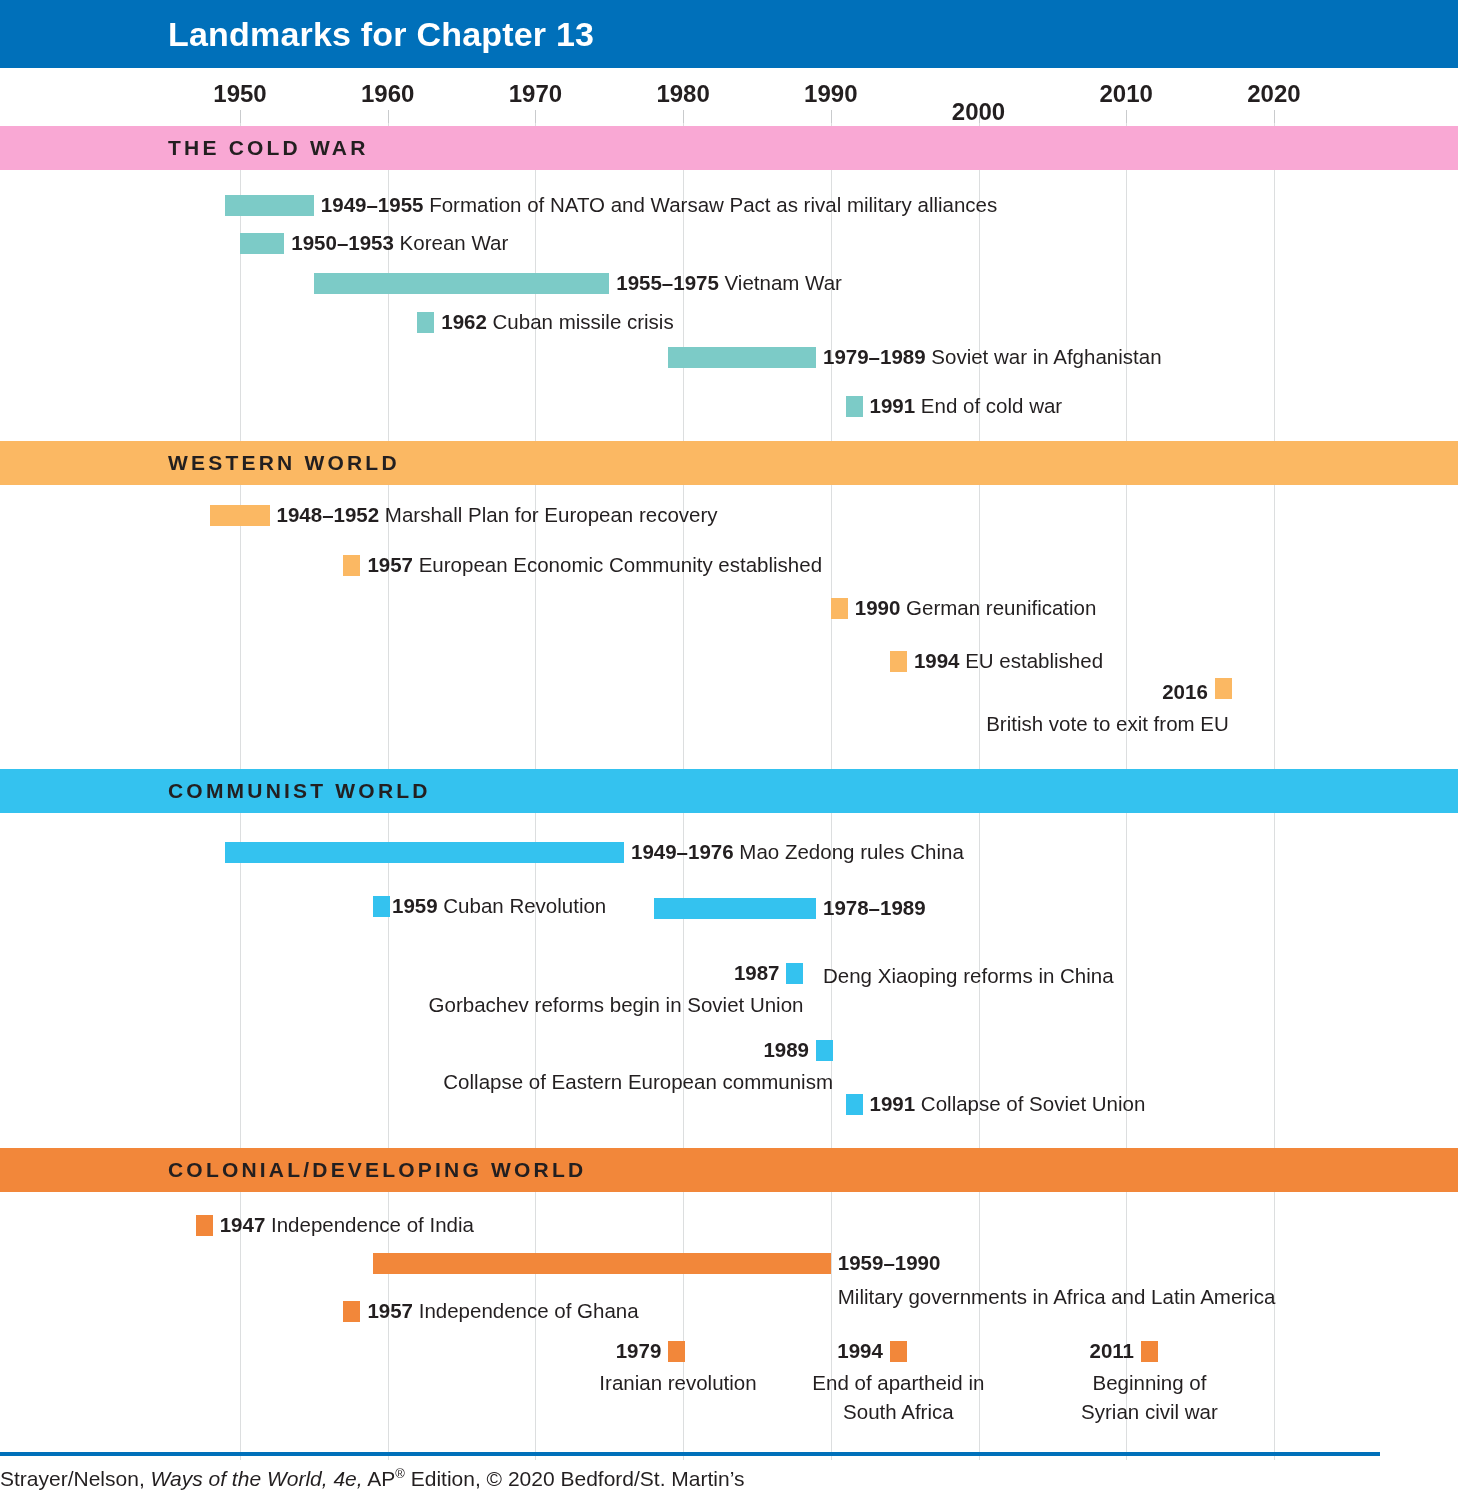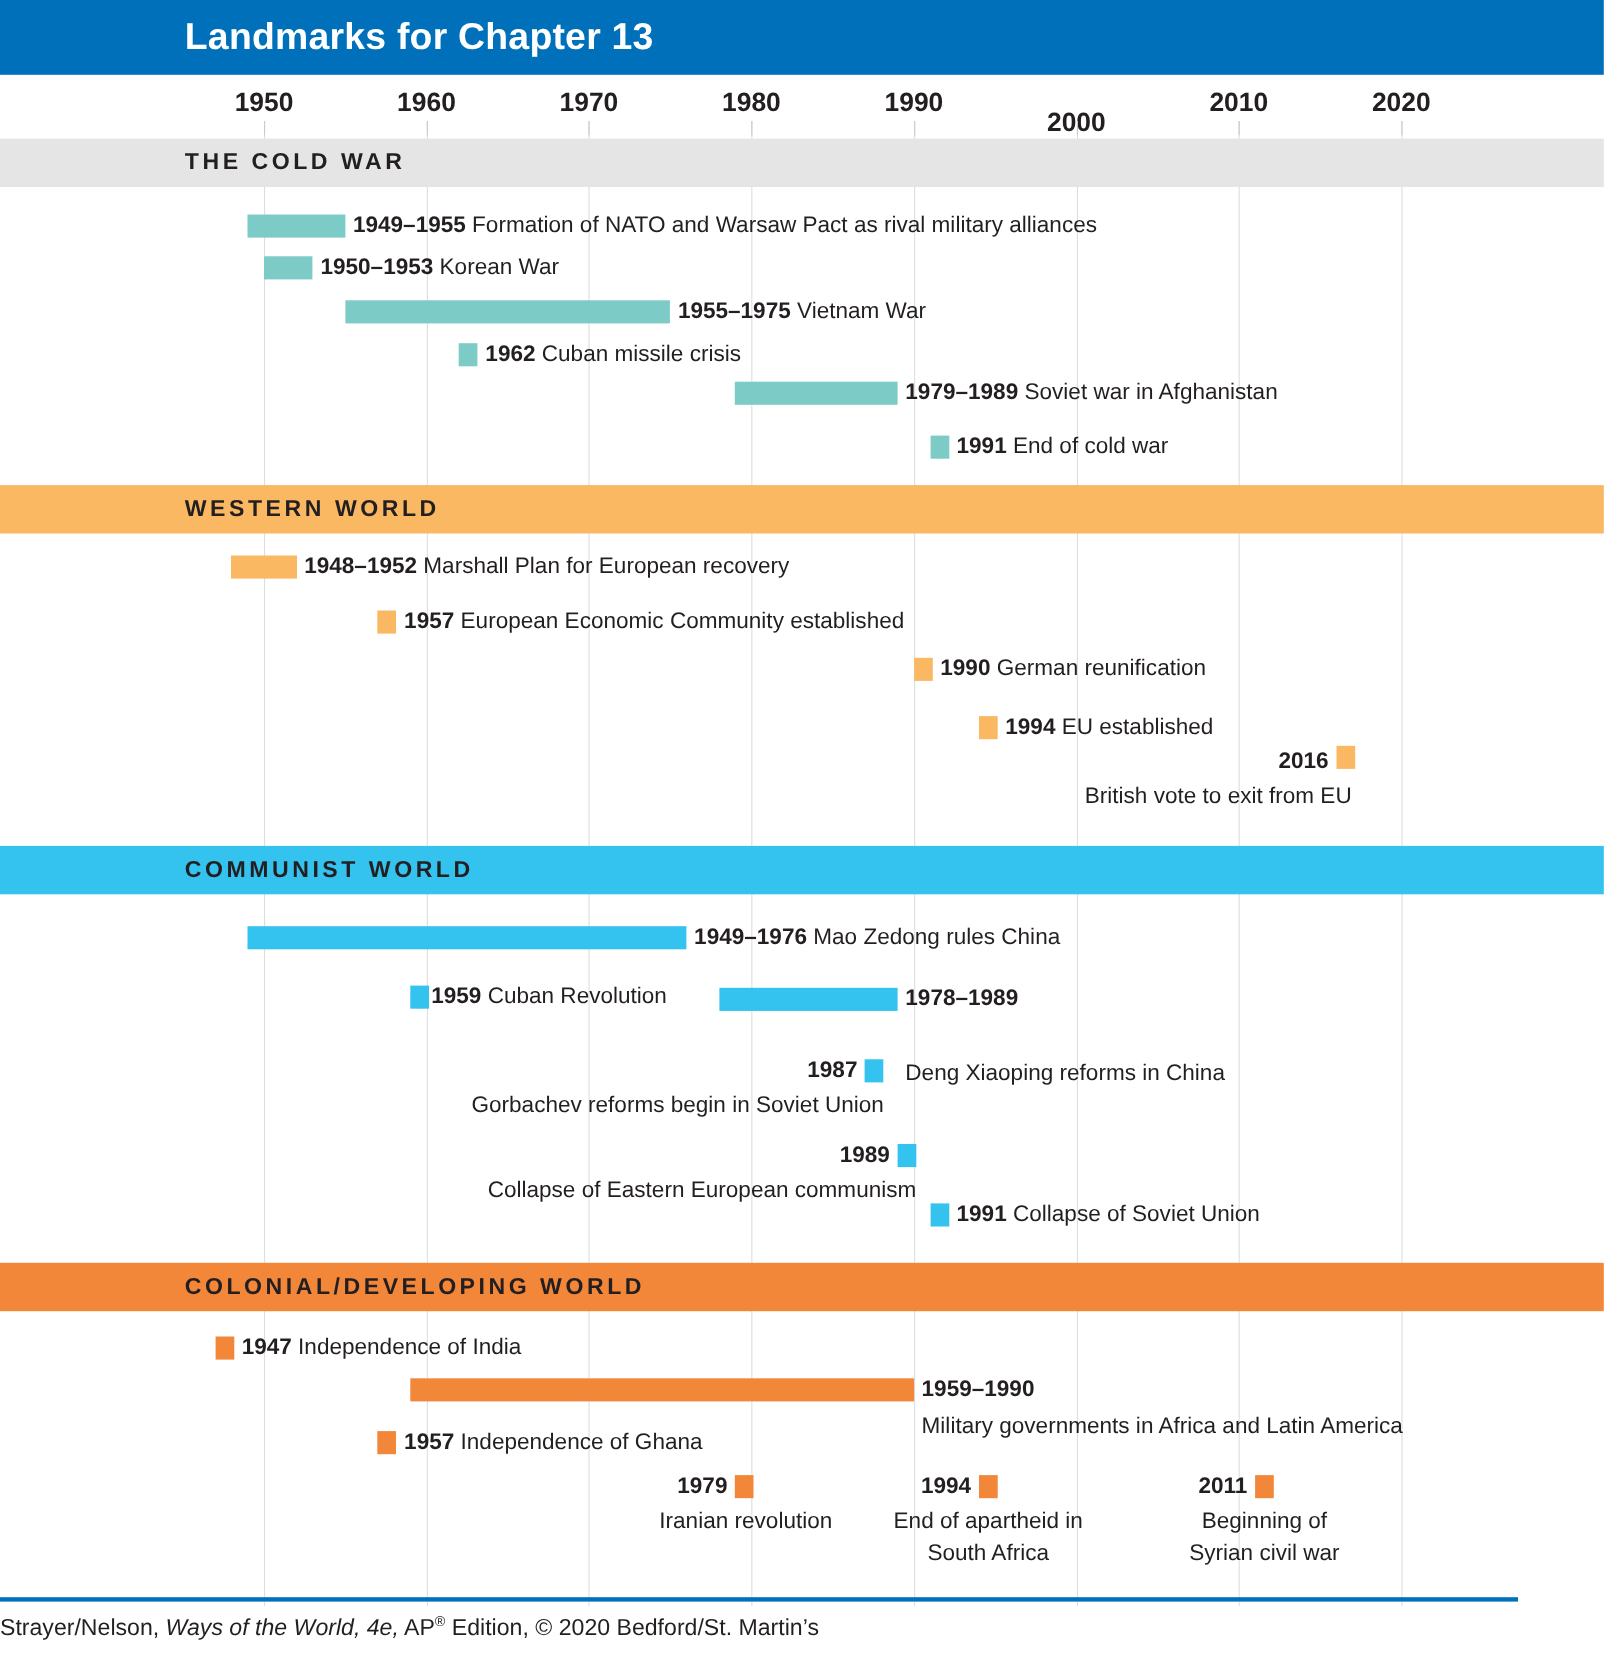--- a/index.html
+++ b/index.html
@@ -157,21 +157,21 @@
     <div class="axis-tick" style="left: 830.8px;"></div>
     <div class="axis-label" style="left: 978.5px; margin-top: 18px;">2000</div>
     <div class="axis-tick" style="left: 978.5px;"></div>
     <div class="axis-label" style="left: 1126.2px;">2010</div>
     <div class="axis-tick" style="left: 1126.2px;"></div>
     <div class="axis-label" style="left: 1273.9px; text-align: center;">2020</div>
     <div class="axis-tick" style="left: 1273.9px;"></div>
   </div>
 
 <div id="sections-layer">
-    <div class="band" style="top: 126px; background: #e5e5e5;">
+    <div class="band" style="top: 126px; background: #f9a8d4;">
       <div class="band-label">THE COLD WAR</div>
     </div>
     <div class="bar" style="left: 225.23px; width: 88.62px; top: 195px; background: rgb(124, 203, 199);"></div>
     <div class="entry-text" style="left: 320.85px; top: 191px;"><span class="yr">1949–1955</span><span> Formation of NATO and Warsaw Pact as rival military alliances</span></div>
     <div class="bar" style="left: 240px; width: 44.31px; top: 233px; background: rgb(124, 203, 199);"></div>
     <div class="entry-text" style="left: 291.31px; top: 229px;"><span class="yr">1950–1953</span><span> Korean War</span></div>
     <div class="bar" style="left: 313.85px; width: 295.4px; top: 273px; background: rgb(124, 203, 199);"></div>
     <div class="entry-text" style="left: 616.25px; top: 269px;"><span class="yr">1955–1975</span><span> Vietnam War</span></div>
     <div class="bar" style="left: 417.24px; width: 17px; top: 312px; background: rgb(124, 203, 199);"></div>
     <div class="entry-text" style="left: 441.24px; top: 308px;"><span class="yr">1962</span><span> Cuban missile crisis</span></div>

